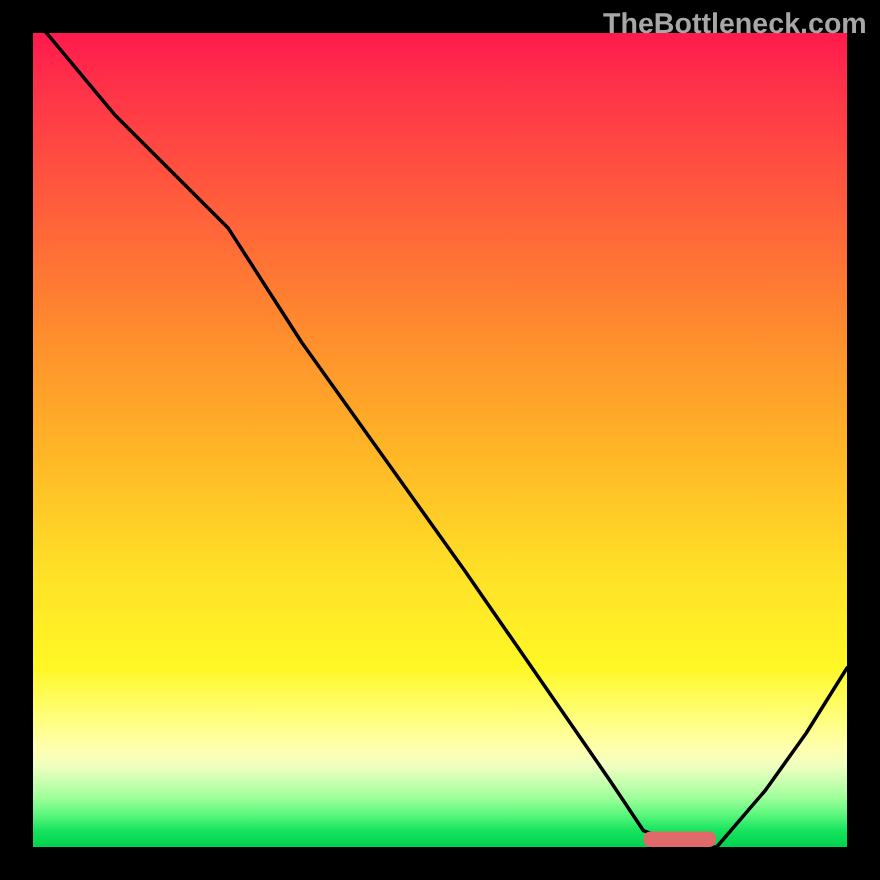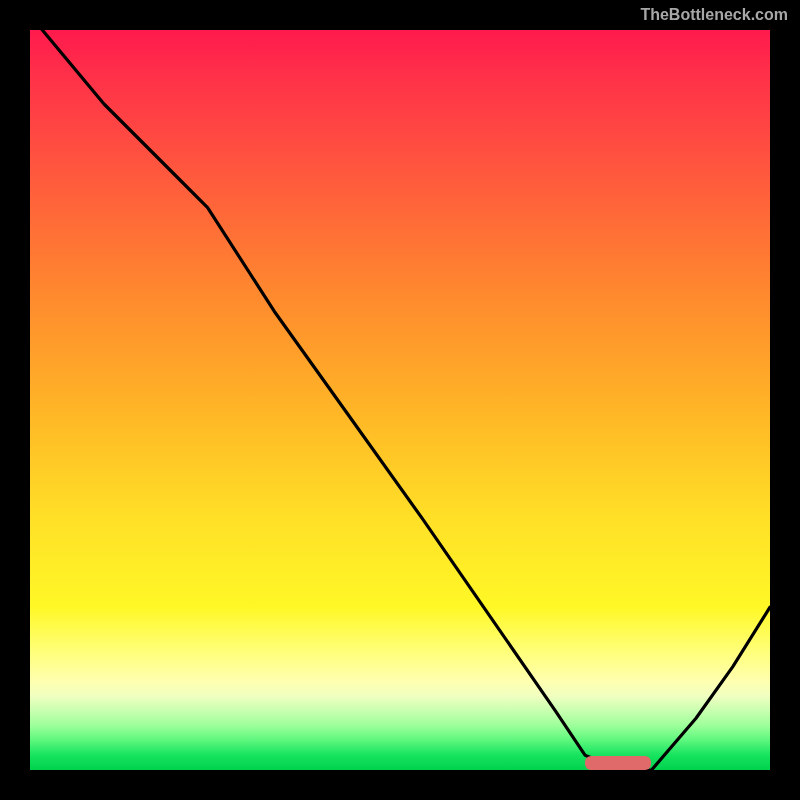--- a/index.html
+++ b/index.html
@@ -58,21 +58,21 @@
     position: absolute;
     height: 14px;
     border-radius: 6px;
     background: #e06a6a;
   }
   .watermark {
     position: absolute;
     top: 6px;
     right: 12px;
     color: #a7a7a7;
-    font-size: 16px;
+    font-size: 26px;
     font-weight: 600;
   }
 </style>
 </head>
 <body>
 
 <div class="frame">
   <div class="plot-bg"></div>
 
   <svg class="curve" viewBox="0 0 740 740" preserveAspectRatio="none">

